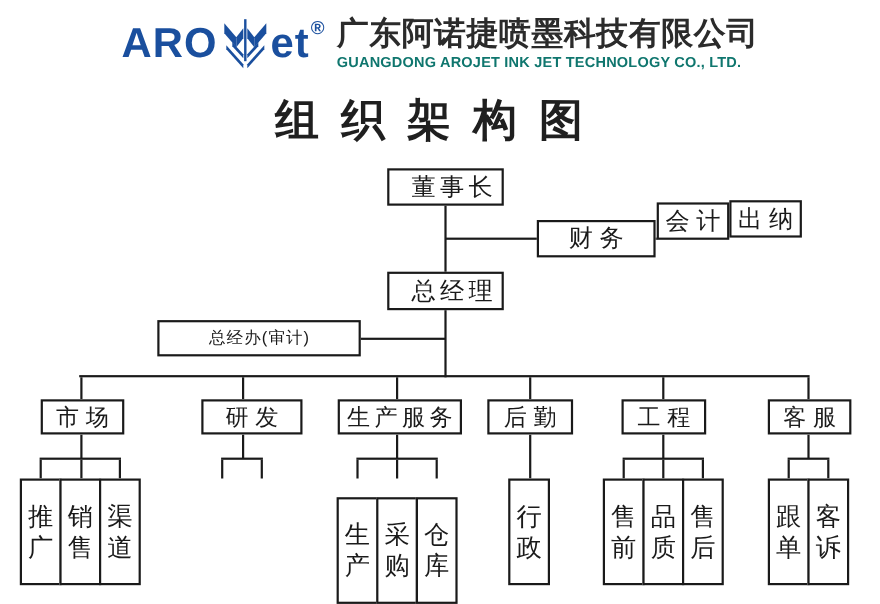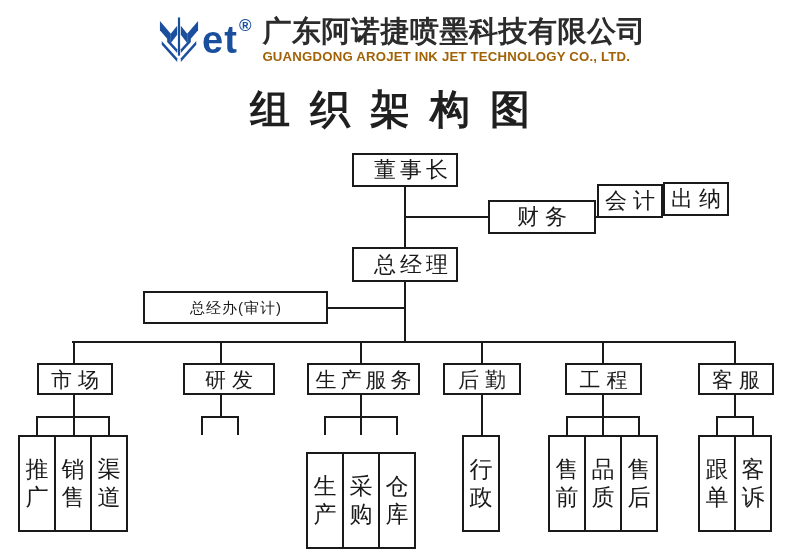--- a/index.html
+++ b/index.html
@@ -27,21 +27,21 @@
   .logo-reg {
     font-size: 17px; font-weight: 700; color: var(--brand);
     position: relative; top: -14px; left: 1px;
   }
   .company { display: flex; flex-direction: column; }
   .company-cn {
     font-size: 29px; font-weight: 700; color: #2b2b2b;
     letter-spacing: 0.5px; line-height: 1.1; white-space: nowrap;
   }
   .company-en {
-    font-size: 13.2px; font-weight: 700; color: #a16207;
+    font-size: 13.2px; font-weight: 700; color: #0f766e;
     letter-spacing: 0.2px; margin-top: 2px; white-space: nowrap;
   }
 
   
   .title {
     position: absolute; top: 82px; left: 0; width: 100%;
     text-align: center;
     font-size: 40px; font-weight: 700; color: #1f1f1f;
     letter-spacing: 20px; 
   }
@@ -73,20 +73,21 @@
   }
   .cell + .cell { margin-left: -2px; }
 </style>
 </head>
 <body>
 
 <div class="page" style="--brand:#1a4f9e;">
 
   <div class="header">
     <div class="logo">
+      <span class="logo-text">ARO</span>
       <svg class="logo-icon" width="40" height="52" viewBox="0 0 44 56">
         <g fill="#1a4f9e">
           <rect x="20.8" y="1" width="2.4" height="42"></rect>
           <path d="M1,5 L13,19 L13,29 L1,15 Z"></path>
           <path d="M13,19 L20,10 L20,20 L13,29 Z"></path>
           <path d="M43,5 L31,19 L31,29 L43,15 Z"></path>
           <path d="M31,19 L24,10 L24,20 L31,29 Z"></path>
           <path d="M3,27 L20,46 L20,50 L3,31 Z"></path>
           <path d="M41,27 L24,46 L24,50 L41,31 Z"></path>
           <path d="M9,24 L20,36 L20,40 L9,28 Z"></path>

